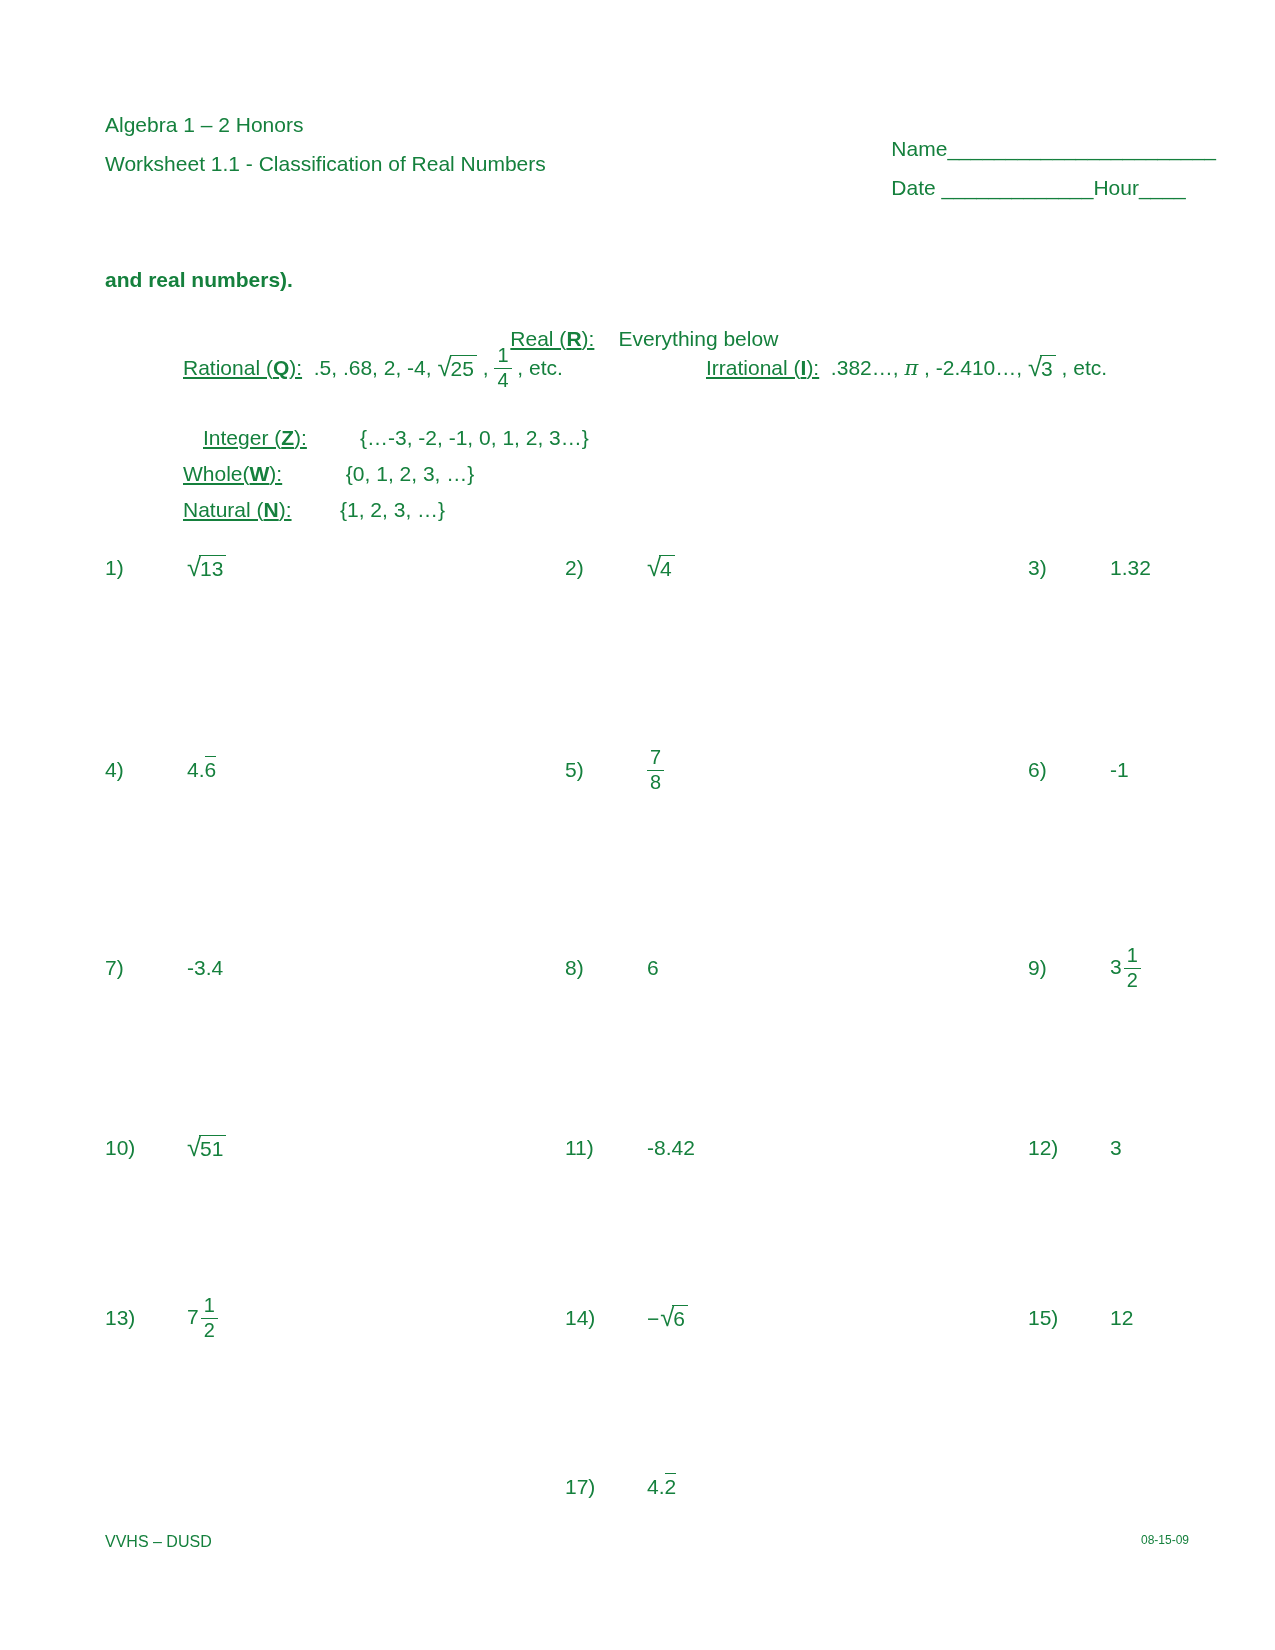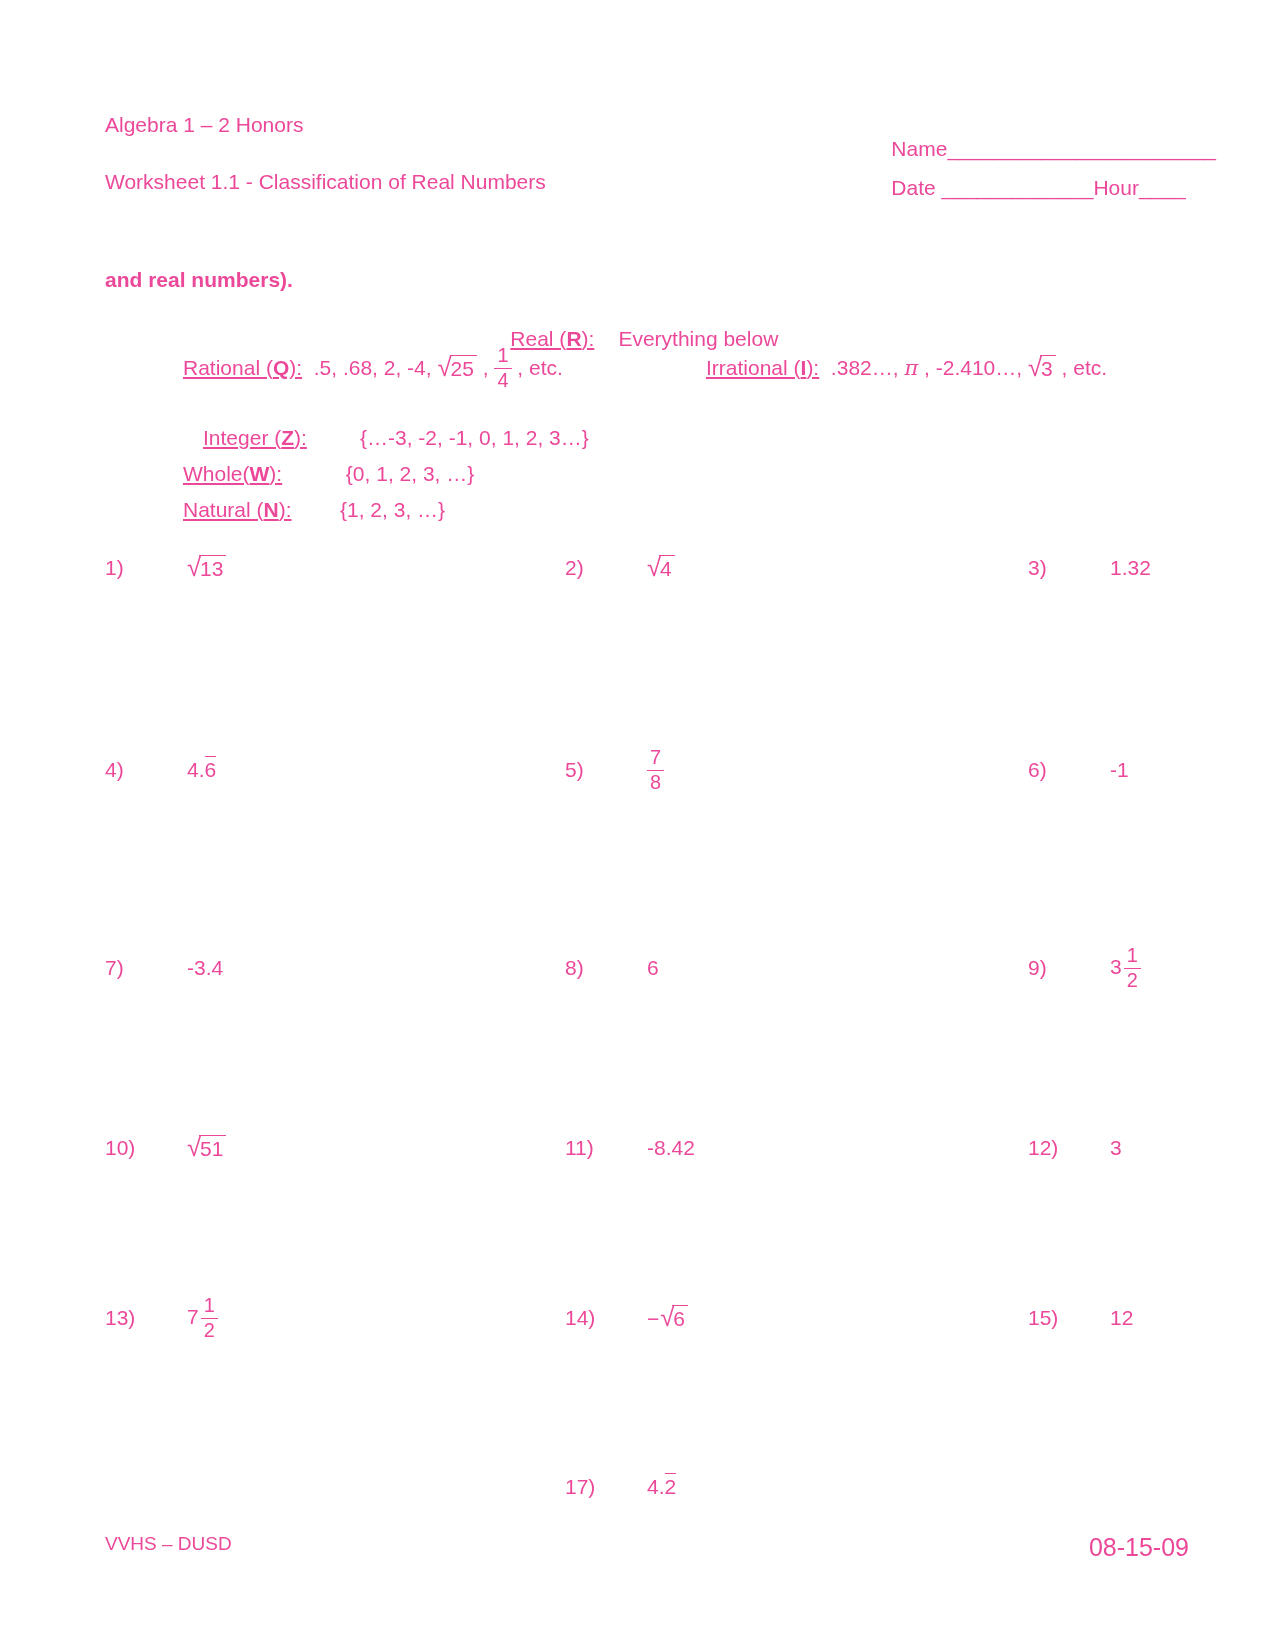--- a/index.html
+++ b/index.html
@@ -1,31 +1,31 @@
 <!DOCTYPE html>
 <html><head>
 <meta charset="utf-8">
 <style>
   * { margin:0; padding:0; box-sizing:border-box; }
   html,body { background:#ffffff; }
   .page {
     position:relative;
     width:1275px; height:1650px;
     background:#ffffff;
-    color:#ec4899;
+    color:#15803d;
     font-family:"Liberation Sans","DejaVu Sans",sans-serif;
     font-size:21px;
     overflow:hidden;
   }
   .abs { position:absolute; }
 
   
   .hdr-line { white-space:pre; }
   .course   { left:105px; top:113px; }
-  .wsheet   { left:105px; top:152px;margin-top:18px; }
+  .wsheet   { left:105px; top:152px; }
   .name-row { left:868px; top:113px; }
   .date-row { left:868px; top:152px; }
 
   
   .instr { left:105px; width:1030px; font-weight:bold; }
   .instr1 { top:228px; }
   .instr2 { top:268px; }
 
   
   .def-label { text-decoration:underline; }
@@ -55,22 +55,22 @@
 
   
   .prob-row { position:absolute; left:105px; width:1065px; height:84px; }
   .r1 { top:526px; }  .r2 { top:728px; }  .r3 { top:926px; }
   .r4 { top:1106px; } .r5 { top:1276px; } .r6 { top:1445px; }
   .prob-cell { position:absolute; top:0; height:100%; display:flex; align-items:center; }
   .c0 { left:0; } .c1 { left:460px; } .c2 { left:923px; }
   .p-label { display:inline-block; width:82px; }
 
   
-  .footer-left  { left:105px; top:1533px; font-size:19px; }
-  .footer-right { right:86px; top:1533px; font-size:25px; }
+  .footer-left  { left:105px; top:1533px; font-size:16px; }
+  .footer-right { right:86px; top:1533px; font-size:12px; }
 </style>
 </head>
 <body>
 
 <div class="page">
 
   <div class="abs hdr-line course">Algebra 1 – 2 Honors</div>
   <div class="abs hdr-line wsheet">Worksheet 1.1 - Classification of Real Numbers</div>
 
   <div class="abs hdr-line name-row">

